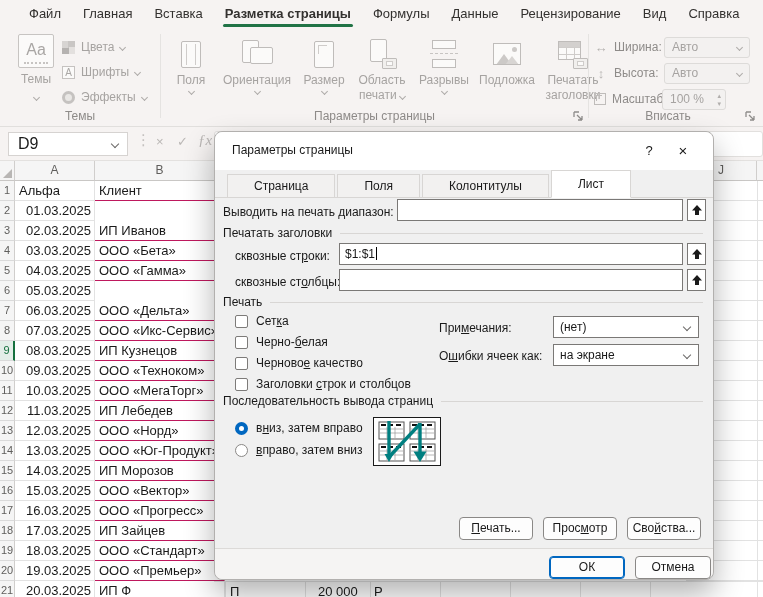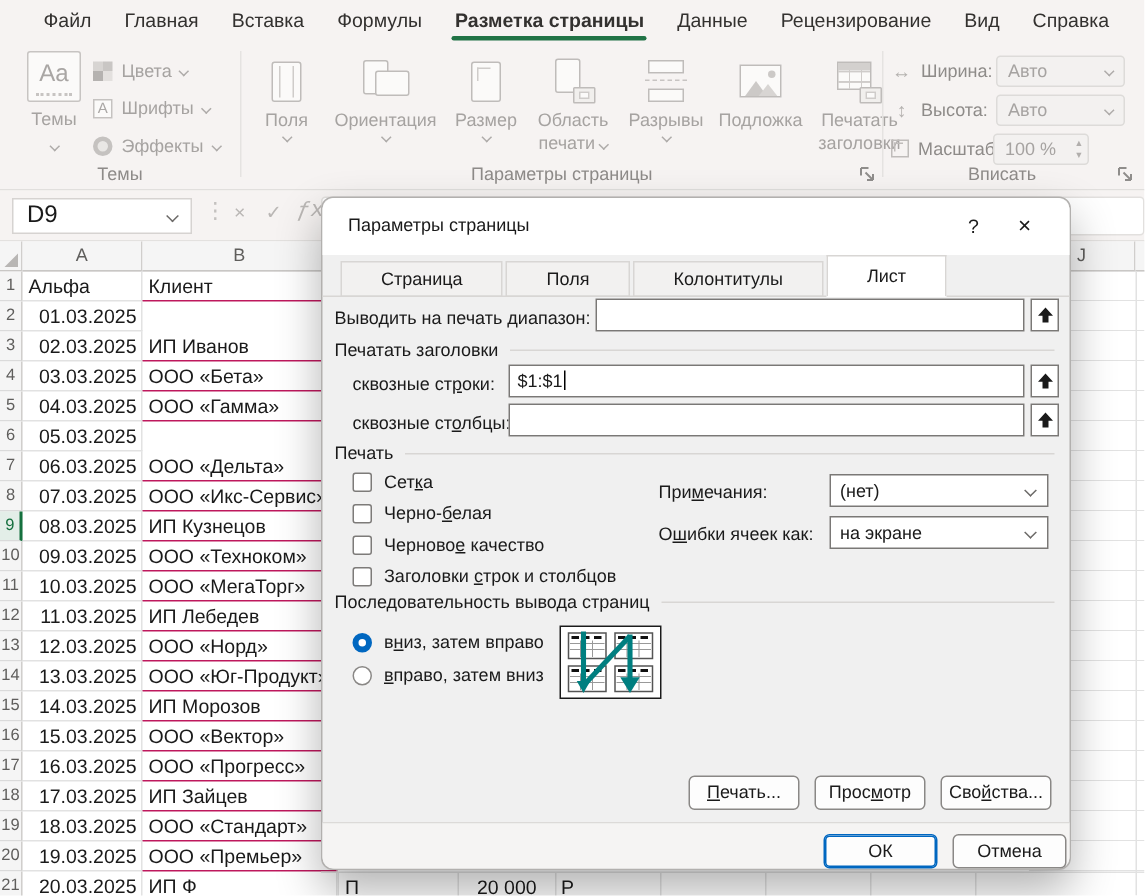--- a/index.html
+++ b/index.html
@@ -77,21 +77,21 @@
 .combo.spin{width:64px}
 .spinners{position:absolute;right:4px;top:2px;font-size:7px;line-height:8px;color:#b1aeac;text-align:center}
 
 
 .fbar{position:absolute;top:127px;left:0;width:763px;height:34px;background:#f6f3f2;border-bottom:1px solid #e3e1df}
 .namebox{position:absolute;left:8px;top:5px;width:120px;height:24px;background:#fff;
   border:1px solid #d6d3d1;border-radius:0;font-size:16px;line-height:22px;padding-left:9px}
 .namebox .cv{position:absolute;right:9px;top:8px}
 .fdots{position:absolute;left:136px;top:4px;color:#c4c1bf;font-size:15px}
 .fico{position:absolute;top:7px;font-size:13px;color:#bab7b5}
-.ffx{font-style:italic;font-family:Liberation Mono, monospace;font-size:15px}
+.ffx{font-style:italic;font-family:Liberation Serif, serif;font-size:15px}
 .ffield{position:absolute;left:214px;top:4px;width:549px;height:26px;background:#fff;
   border:1px solid #e2e0de;border-radius:3px}
 
 
 .hc{position:absolute;top:161px;height:20px;background:#f5f5f5;border-right:1px solid #d0cecc;
   border-bottom:1px solid #c9c7c5;text-align:center;line-height:19px;font-size:12px;color:#5f5e5c}
 .hstrip{position:absolute;top:161px;left:0;width:763px;height:20px;background:#f5f5f5;border-bottom:1px solid #c9c7c5}
 .corner-tri{position:absolute;right:2px;bottom:2px;width:0;height:0;
   border-left:9px solid transparent;border-bottom:9px solid #b8b6b4}
 .rows{position:absolute;top:181px;left:0;width:763px}
@@ -149,22 +149,22 @@
 i{font-style:normal}
 .caret{display:inline-block;width:1px;height:13px;background:#000;vertical-align:-2px;margin-left:1px}
 </style>
 </head>
 <body>
 
 <div class="menubar">
   <div class="mtab">Файл</div>
   <div class="mtab">Главная</div>
   <div class="mtab">Вставка</div>
+  <div class="mtab active">Разметка страницы</div>
   <div class="mtab">Формулы</div>
-  <div class="mtab active">Разметка страницы</div>
   <div class="mtab">Данные</div>
   <div class="mtab">Рецензирование</div>
   <div class="mtab">Вид</div>
   <div class="mtab">Справка</div>
 </div>
 
 <div class="ribbon">
 
   <div class="bigbtn">
     <div class="iaa"></div>

